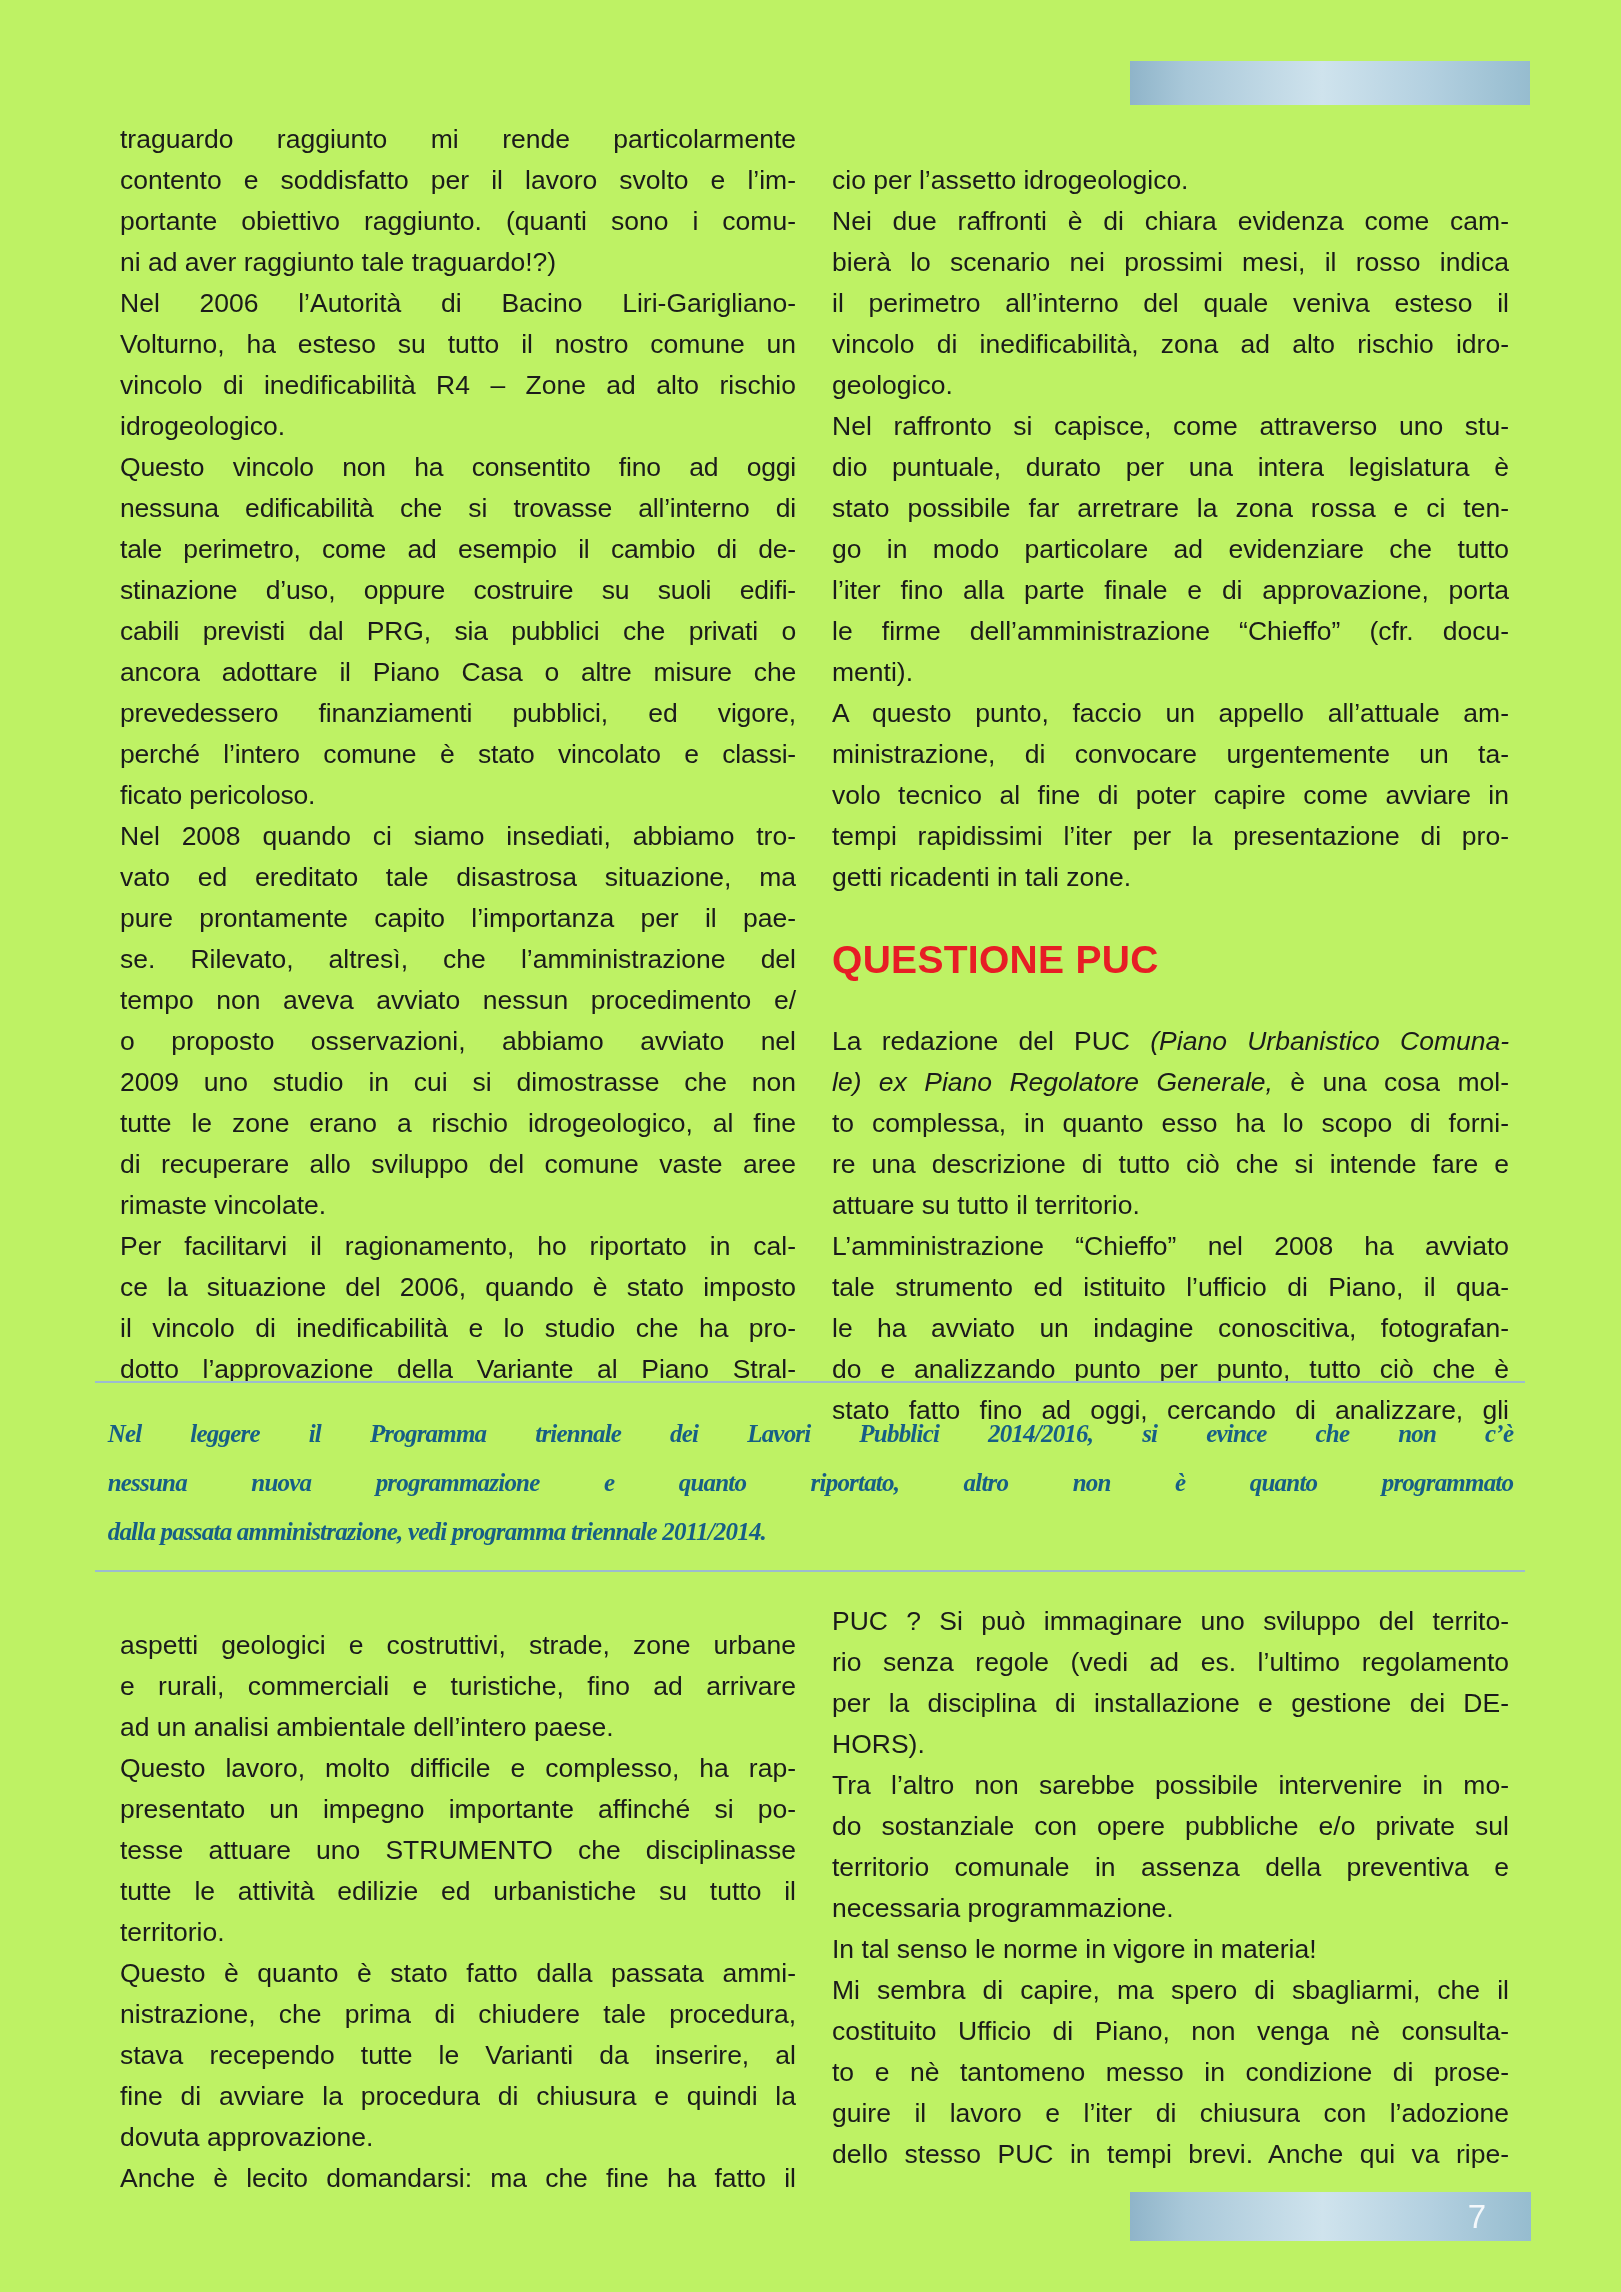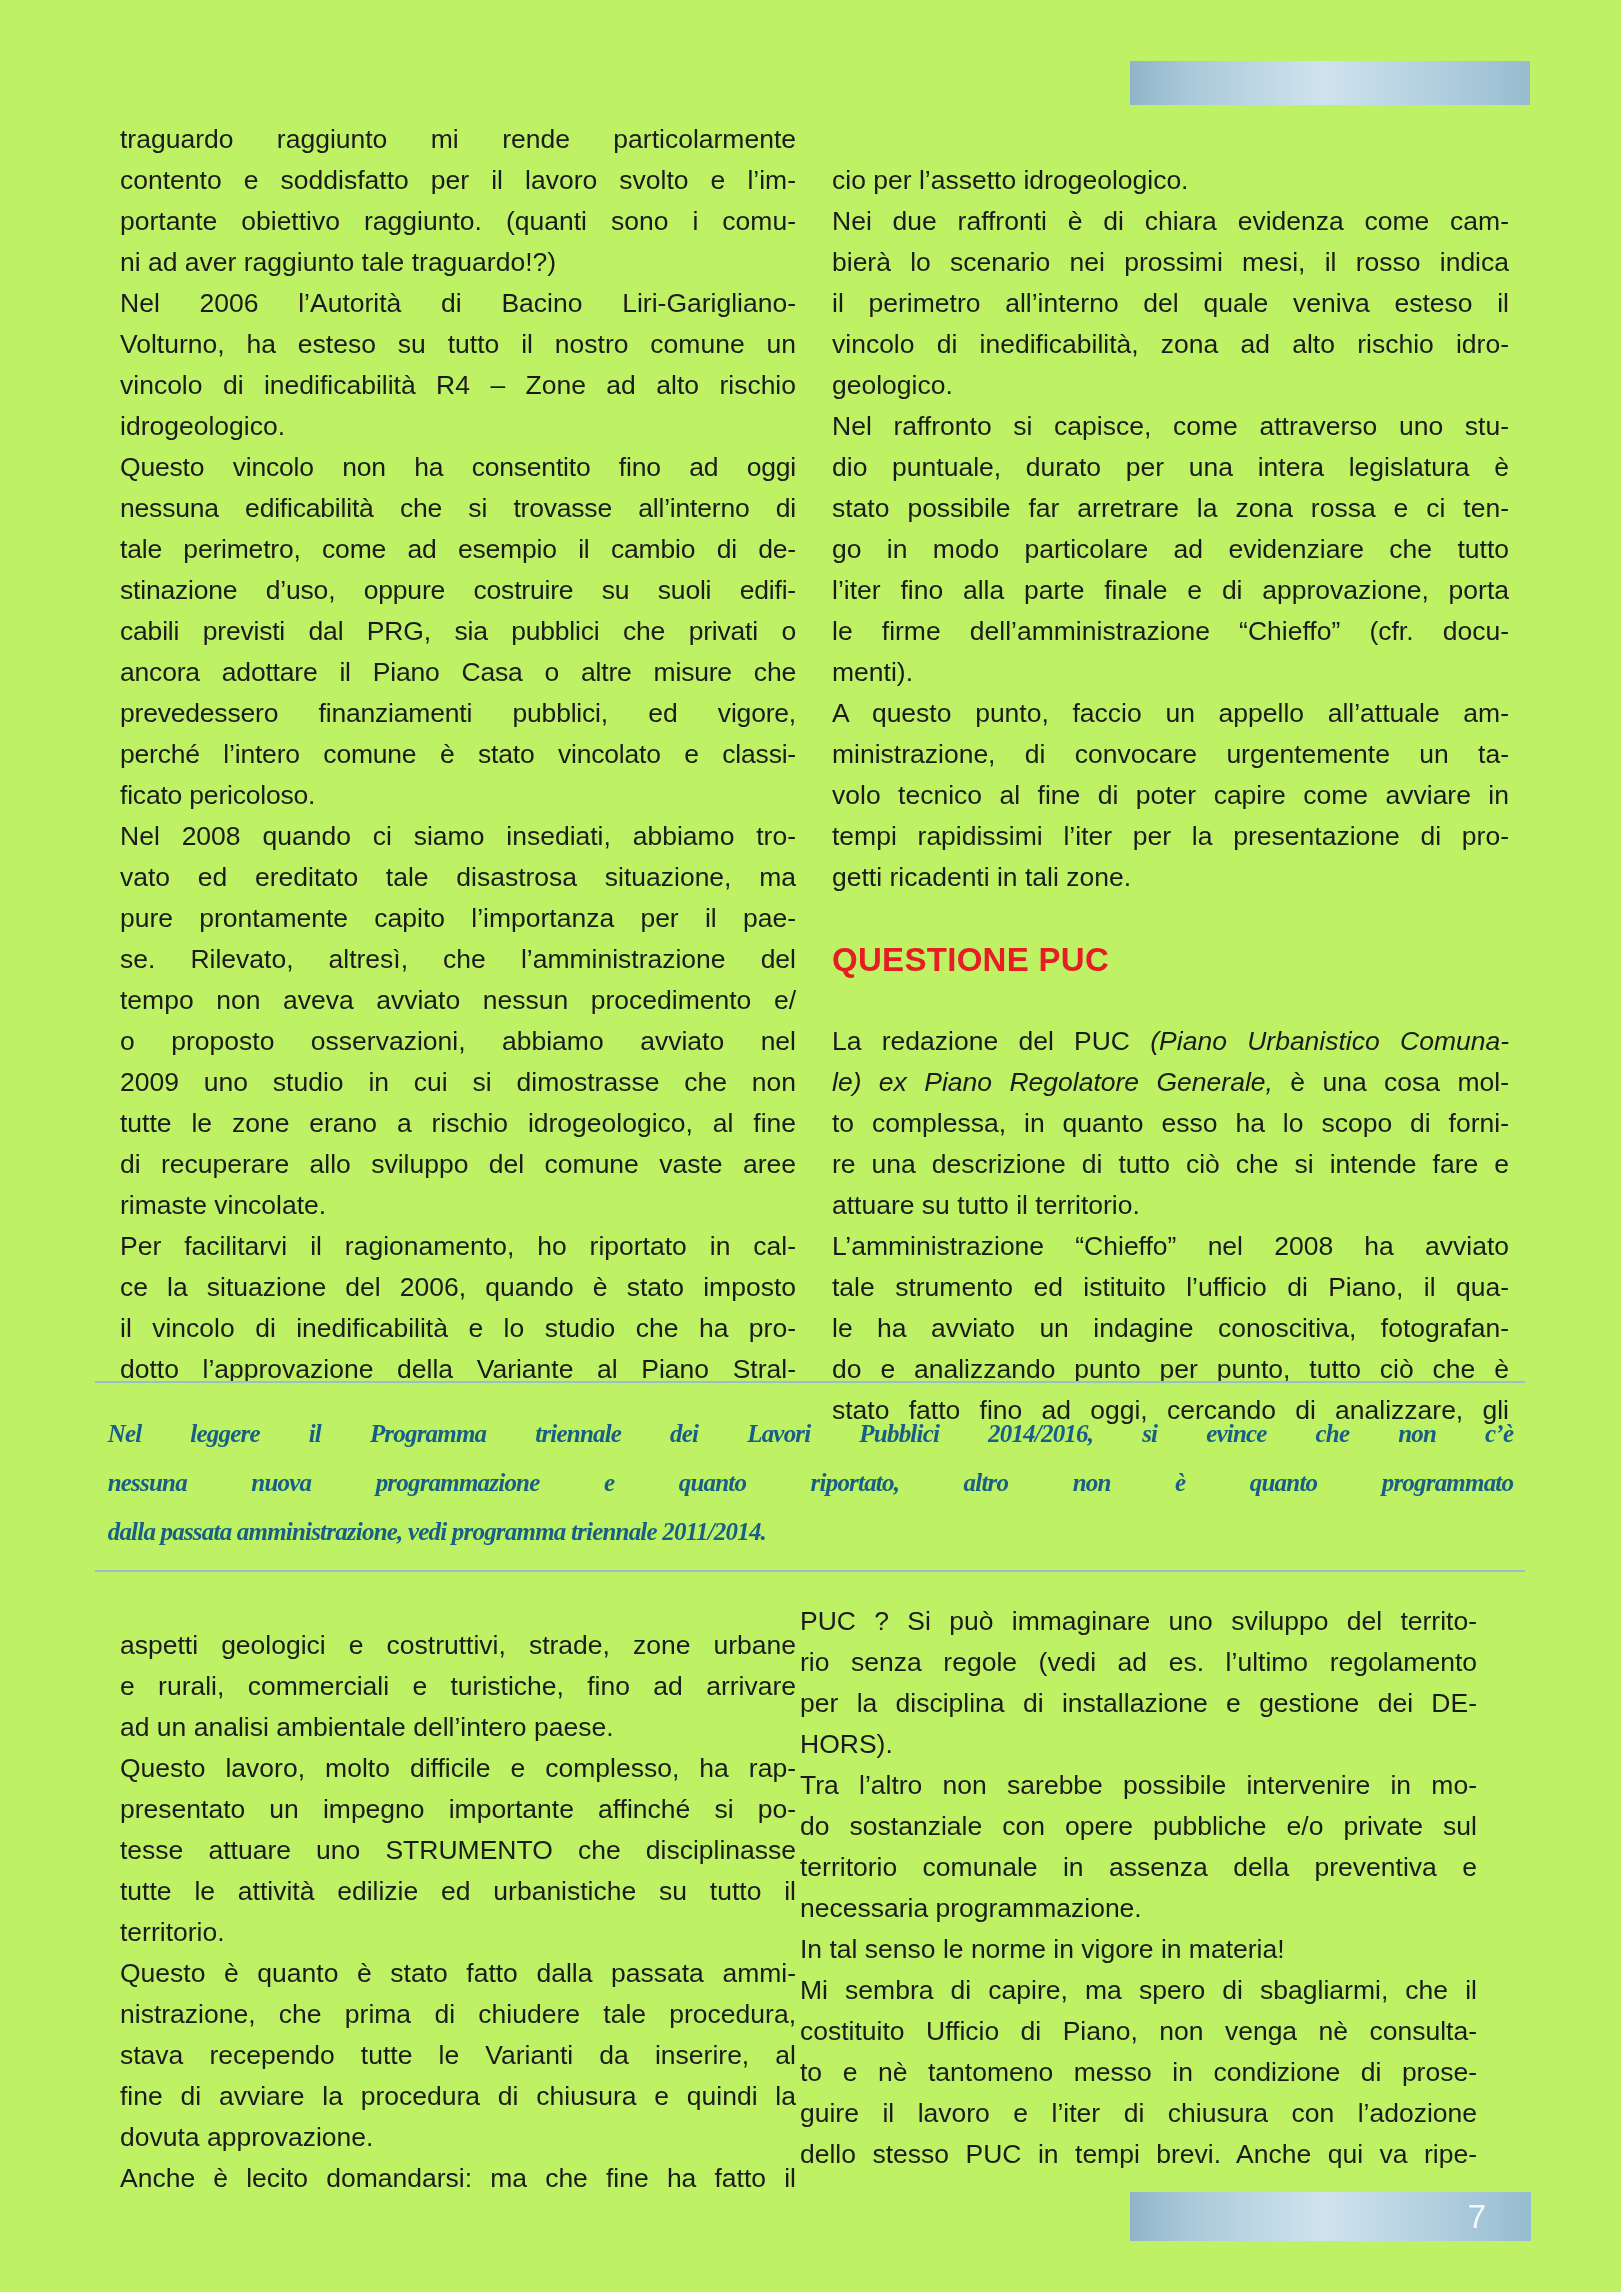--- a/index.html
+++ b/index.html
@@ -7,26 +7,26 @@
         font-family:"Liberation Sans", sans-serif;color:#1b1b1b;}
   .accent-bar{position:absolute;background:linear-gradient(to right,#8fb4c9 0%,#a9c8d9 14%,#cfe3ed 48%,#b3d0e0 75%,#96bccf 100%);}
   .accent-bar.top{left:1130px;top:61px;width:400px;height:44px;}
   .accent-bar.bottom{left:1130px;top:2192px;width:401px;height:49px;
         display:flex;align-items:center;justify-content:flex-end;padding-right:45px;box-sizing:border-box;}
   .page-num{color:#f4f8fb;font-size:33px;line-height:1;font-weight:400;}
   .col{position:absolute;}
   .col-tl{left:120px;top:119px;width:676px;}
   .col-tr{left:832px;top:136px;width:677px;margin-top:24px;}
   .col-bl{left:120px;top:1601px;width:676px;margin-top:24px;}
-  .col-br{left:800px;top:1601px;width:677px;}
+  .col-br{left:832px;top:1601px;width:677px;}
   .line{font-size:26.5px;line-height:41px;white-space:nowrap;
         text-align:justify;text-align-last:justify;}
   .line.end{text-align-last:left;}
   .line.b{font-weight:normal;letter-spacing:-0.2px;}
-  .line.r{font-weight:bold;color:#e71d25;font-size:33px;letter-spacing:0.3px;}
+  .line.r{font-weight:bold;color:#e71d25;font-size:39px;letter-spacing:0.3px;}
   .it{font-style:italic;}
   .callout{position:absolute;left:95px;top:1381px;width:1430px;box-sizing:border-box;
         border-top:2.9px solid #9cbccf;border-bottom:2.9px solid #9cbccf;
         padding:25.5px 11.8px 14.7px 12.7px;}
   .cline{font-family:"Liberation Serif", serif;font-style:italic;font-weight:bold;
         font-size:25px;line-height:49px;letter-spacing:-0.8px;color:#175f86;
         white-space:nowrap;text-align:justify;text-align-last:justify;}
   .cline.end{text-align-last:left;}
 </style>
 </head>

